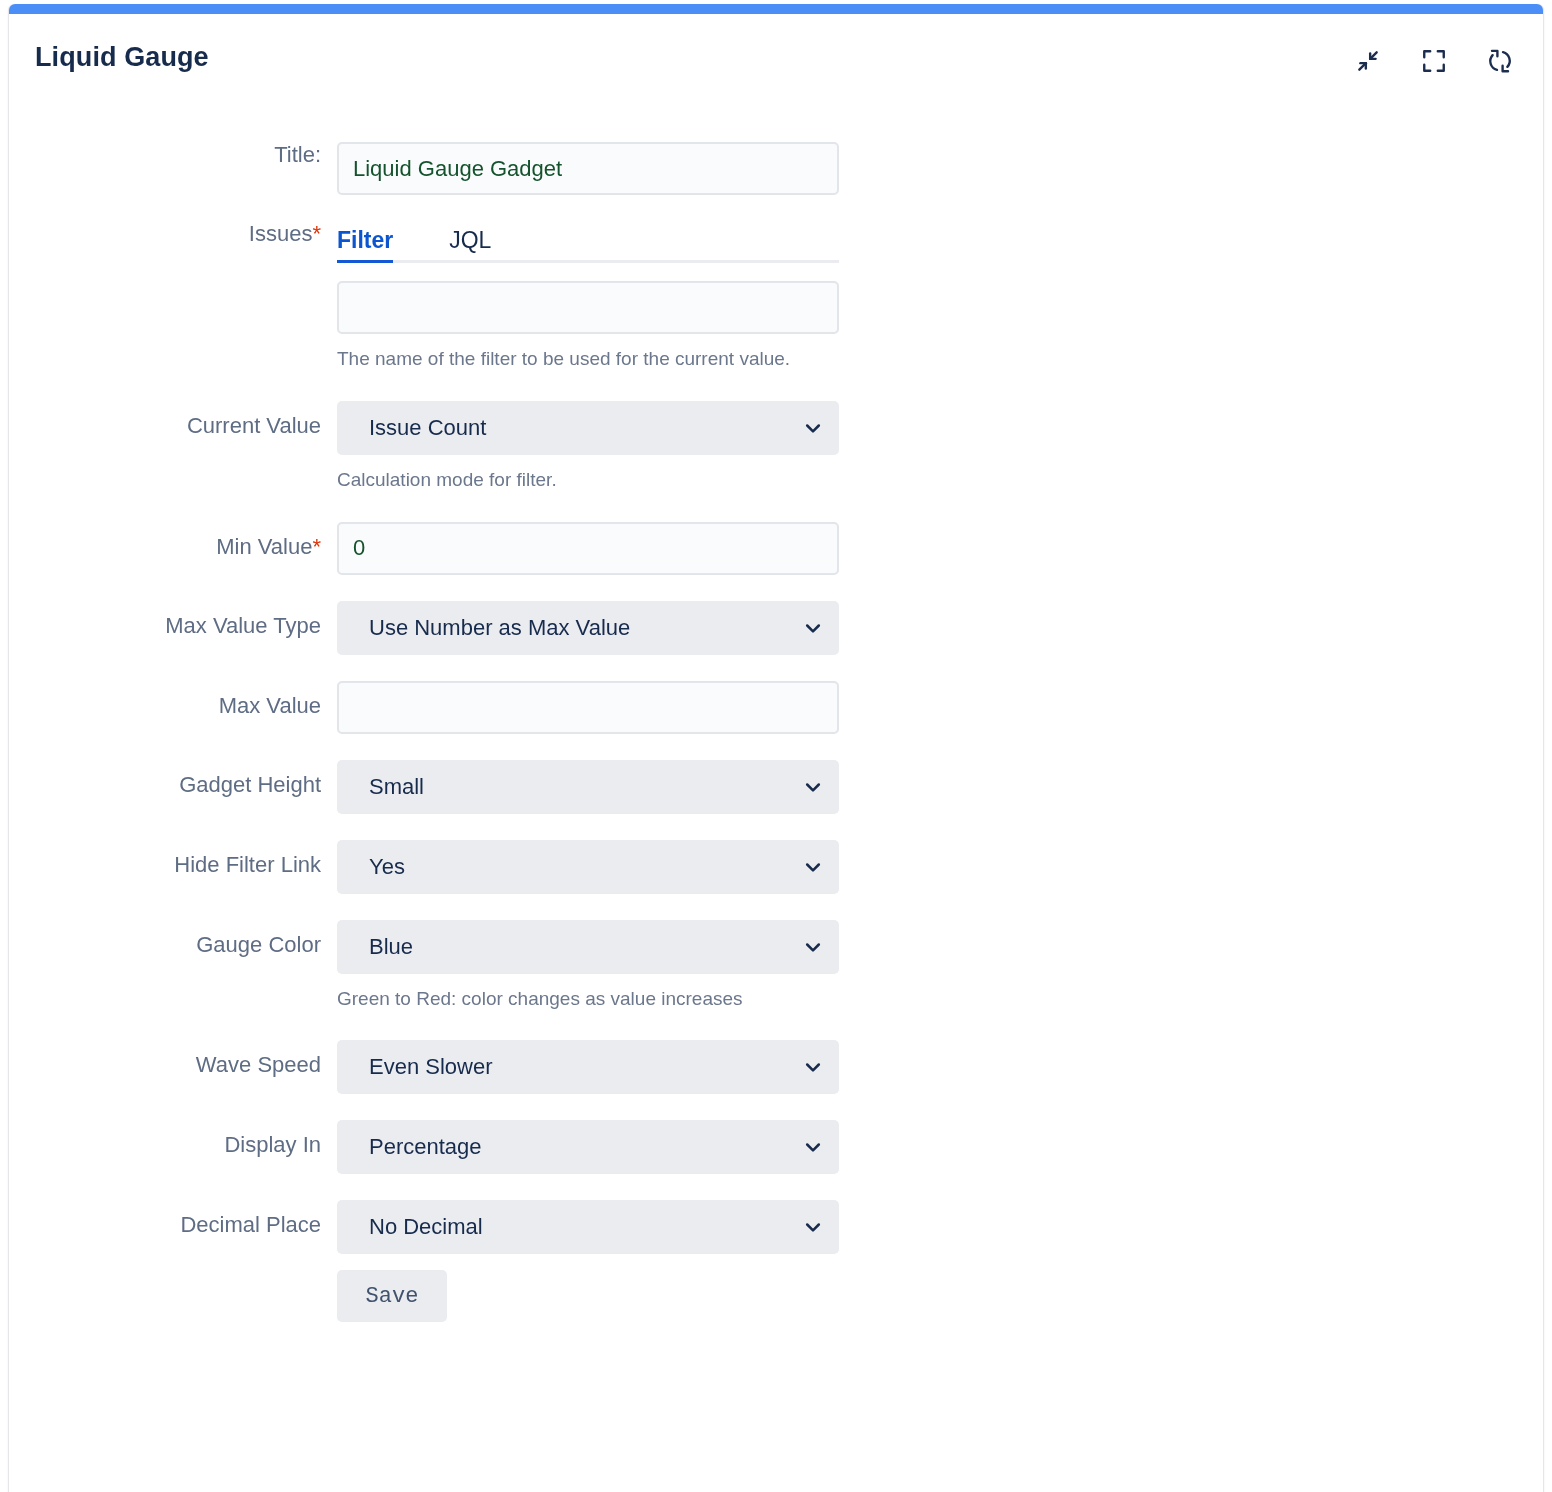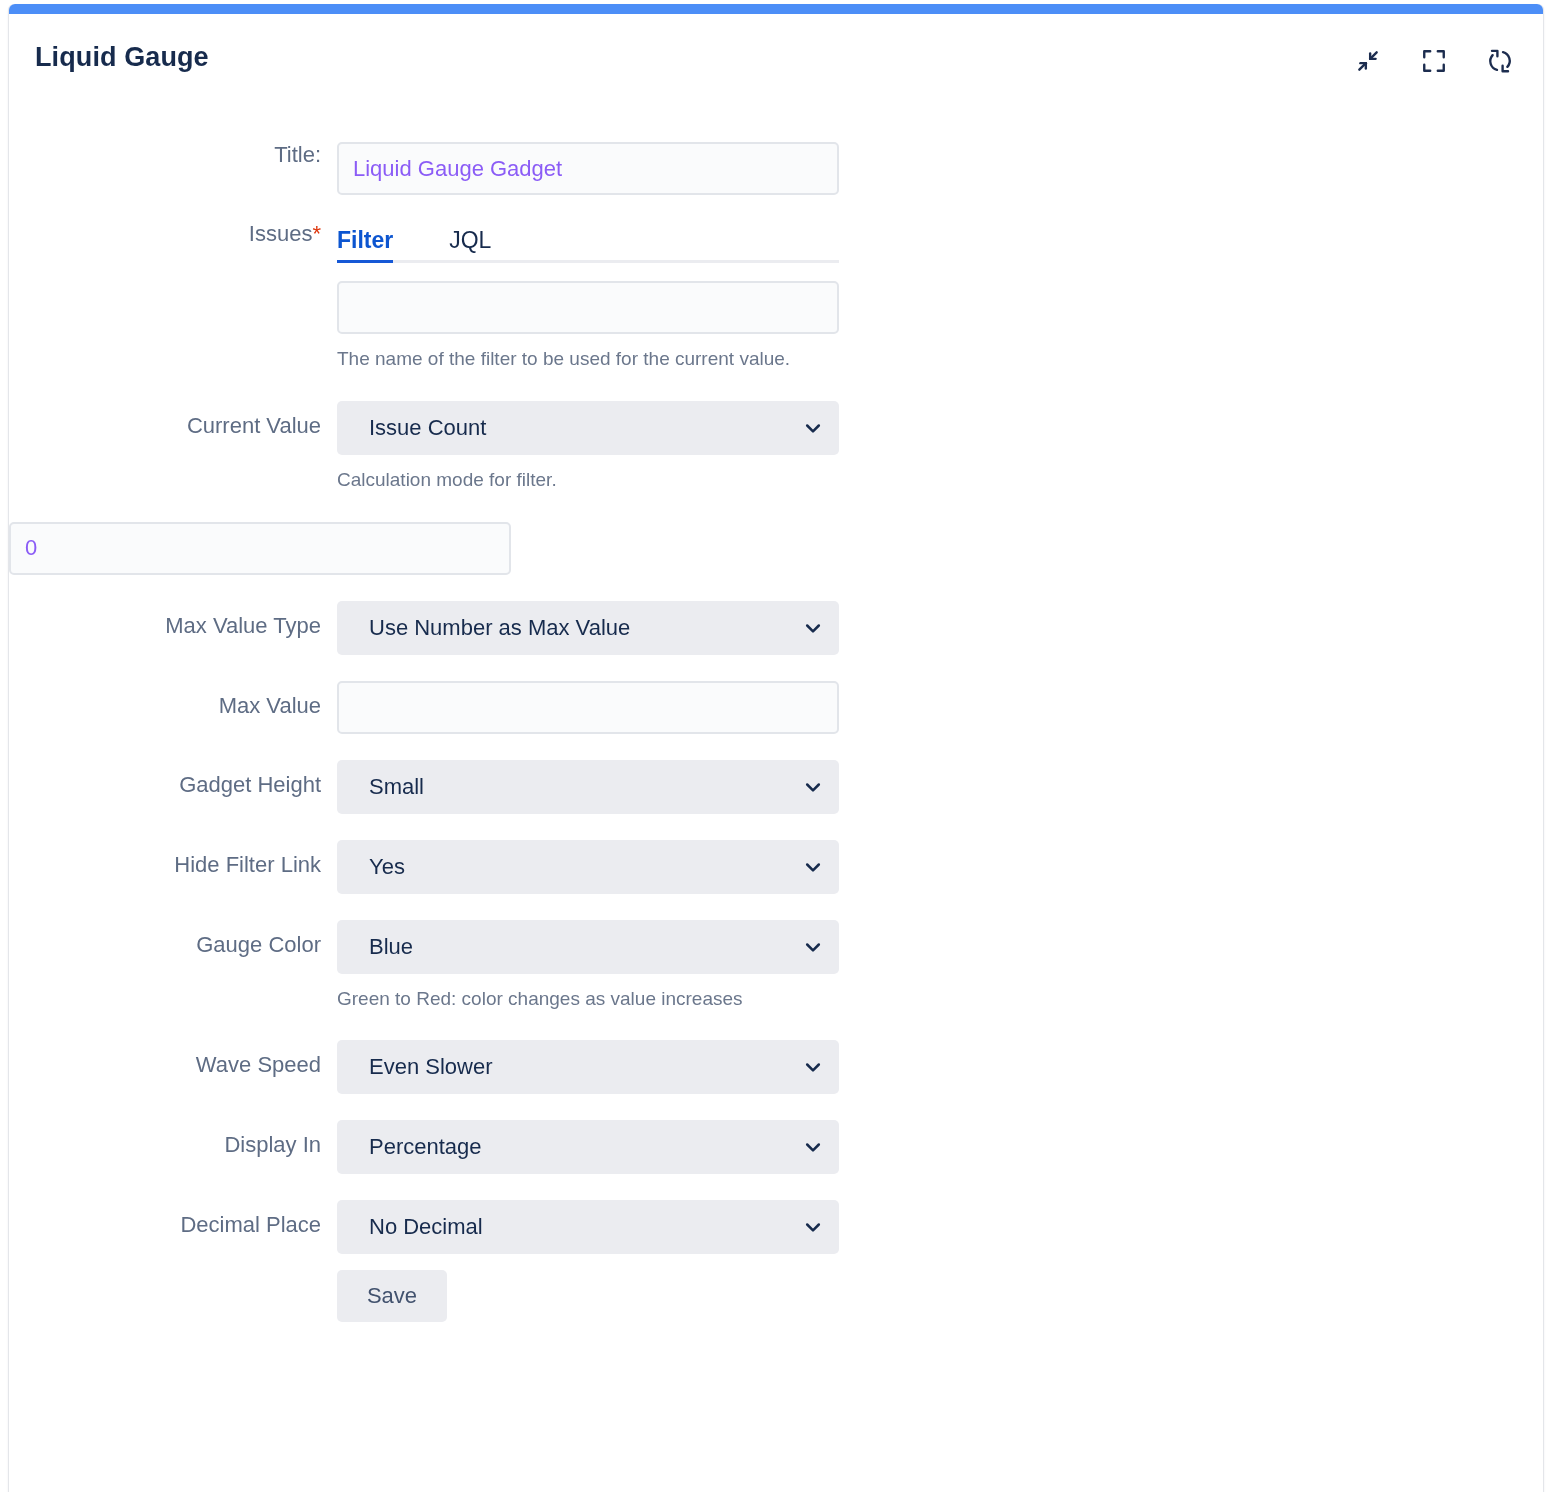--- a/index.html
+++ b/index.html
@@ -104,21 +104,21 @@
 
   .text-input {
     display: block;
     width: 100%;
     height: 53px;
     background: #fafbfc;
     border: 2px solid #e2e5ea;
     border-radius: 5px;
     padding: 0 14px;
     font-size: 22px;
-    color: #8b5cf6;
+    color: #14532d;
     font-family: "Liberation Sans", sans-serif;
     outline: none;
   }
   .text-input::placeholder { color: #97a0af; }
 
   .select-wrap {
     position: relative;
     width: 100%;
   }
   .select-box {
@@ -186,21 +186,21 @@
   .save-button {
     height: 52px;
     min-width: 110px;
     background: #ebecf0;
     border: none;
     border-radius: 5px;
     font-size: 22px;
     color: #42526e;
     padding: 0 24px;
     cursor: pointer;
-    font-family: Liberation Sans, sans-serif;
+    font-family: Liberation Mono, monospace;
   }
   .spacer-16 { height: 16px; }
   .spacer-18 { height: 18px; }
   .spacer-26 { height: 26px; }
 </style>
 </head>
 <body>
 
 <div class="page">
   <div class="card">
@@ -278,20 +278,21 @@
                 </svg>
             </span>
           </div>
           <div class="help-text">Calculation mode for filter.</div>
         </div>
       </div>
 
       <div class="spacer-26"></div>
 
       <div class="row">
+        <div class="label-col" style="padding-top:12px;"><span>Min Value</span><span class="req">*</span></div>
         <div class="field-col">
           <input class="text-input" type="text" value="0" style="">
         </div>
       </div>
 
       <div class="spacer-26"></div>
 
       <div class="row">
         <div class="label-col" style="padding-top:12px;">Max Value Type</div>
         <div class="field-col">

